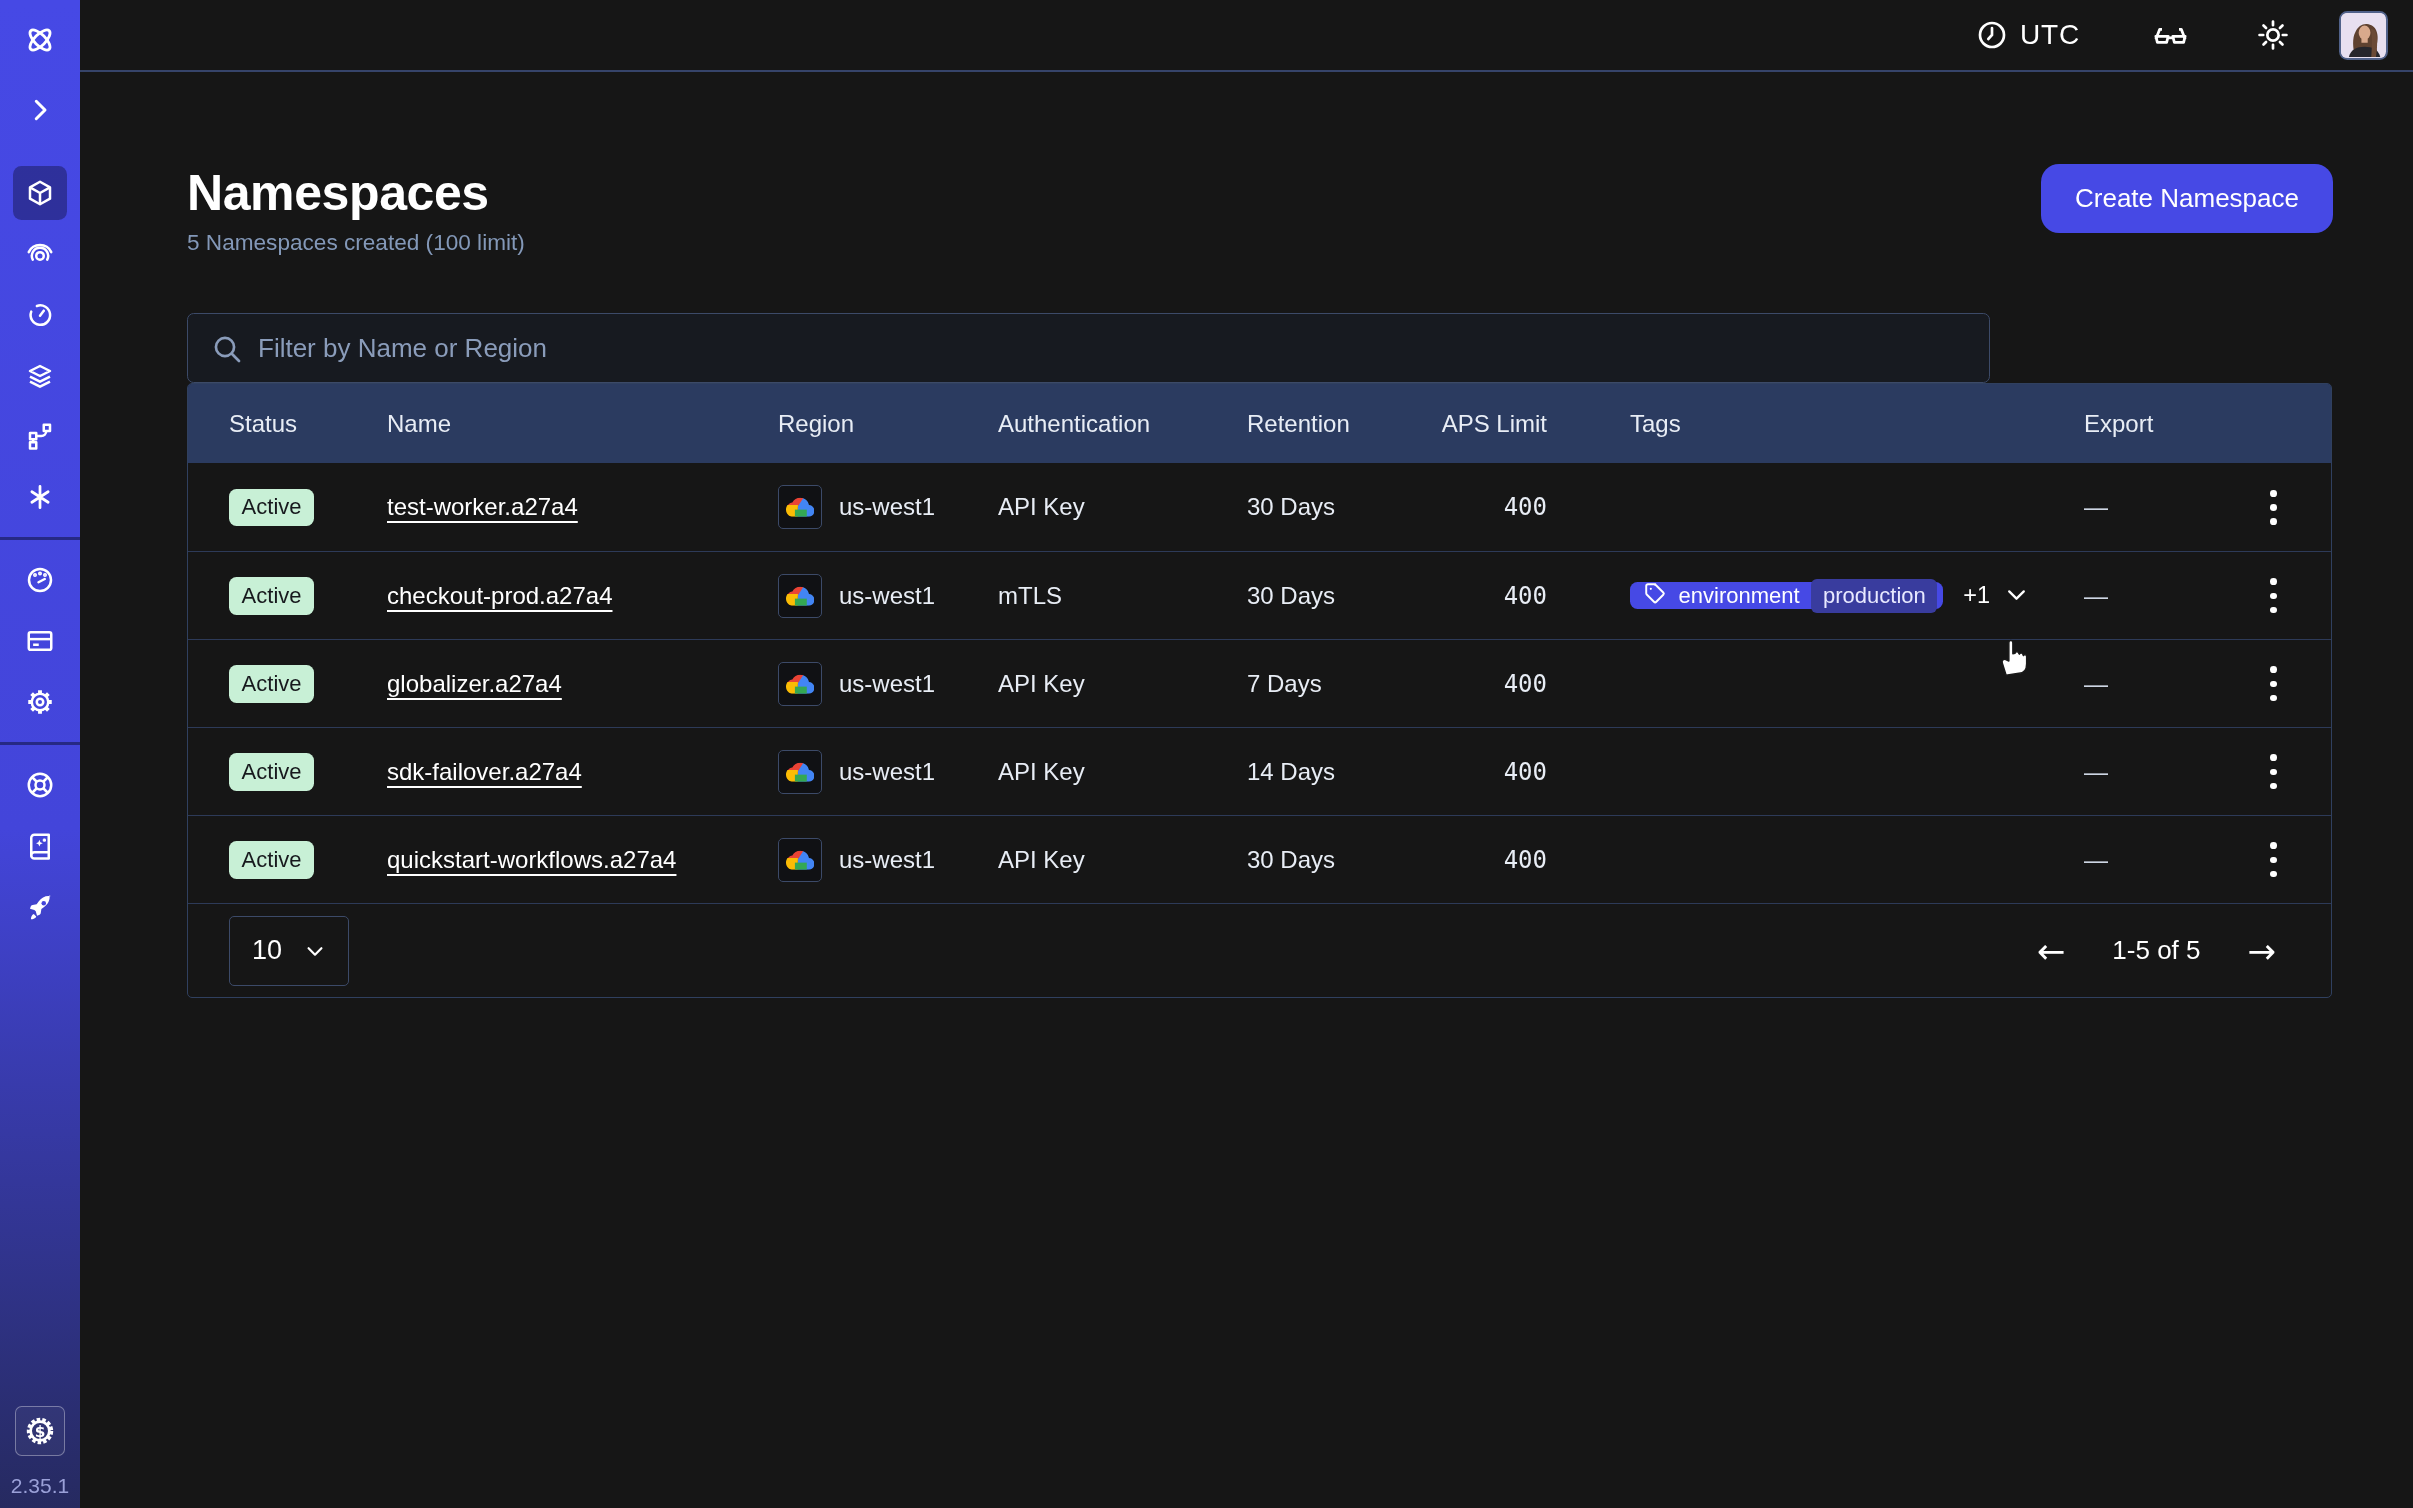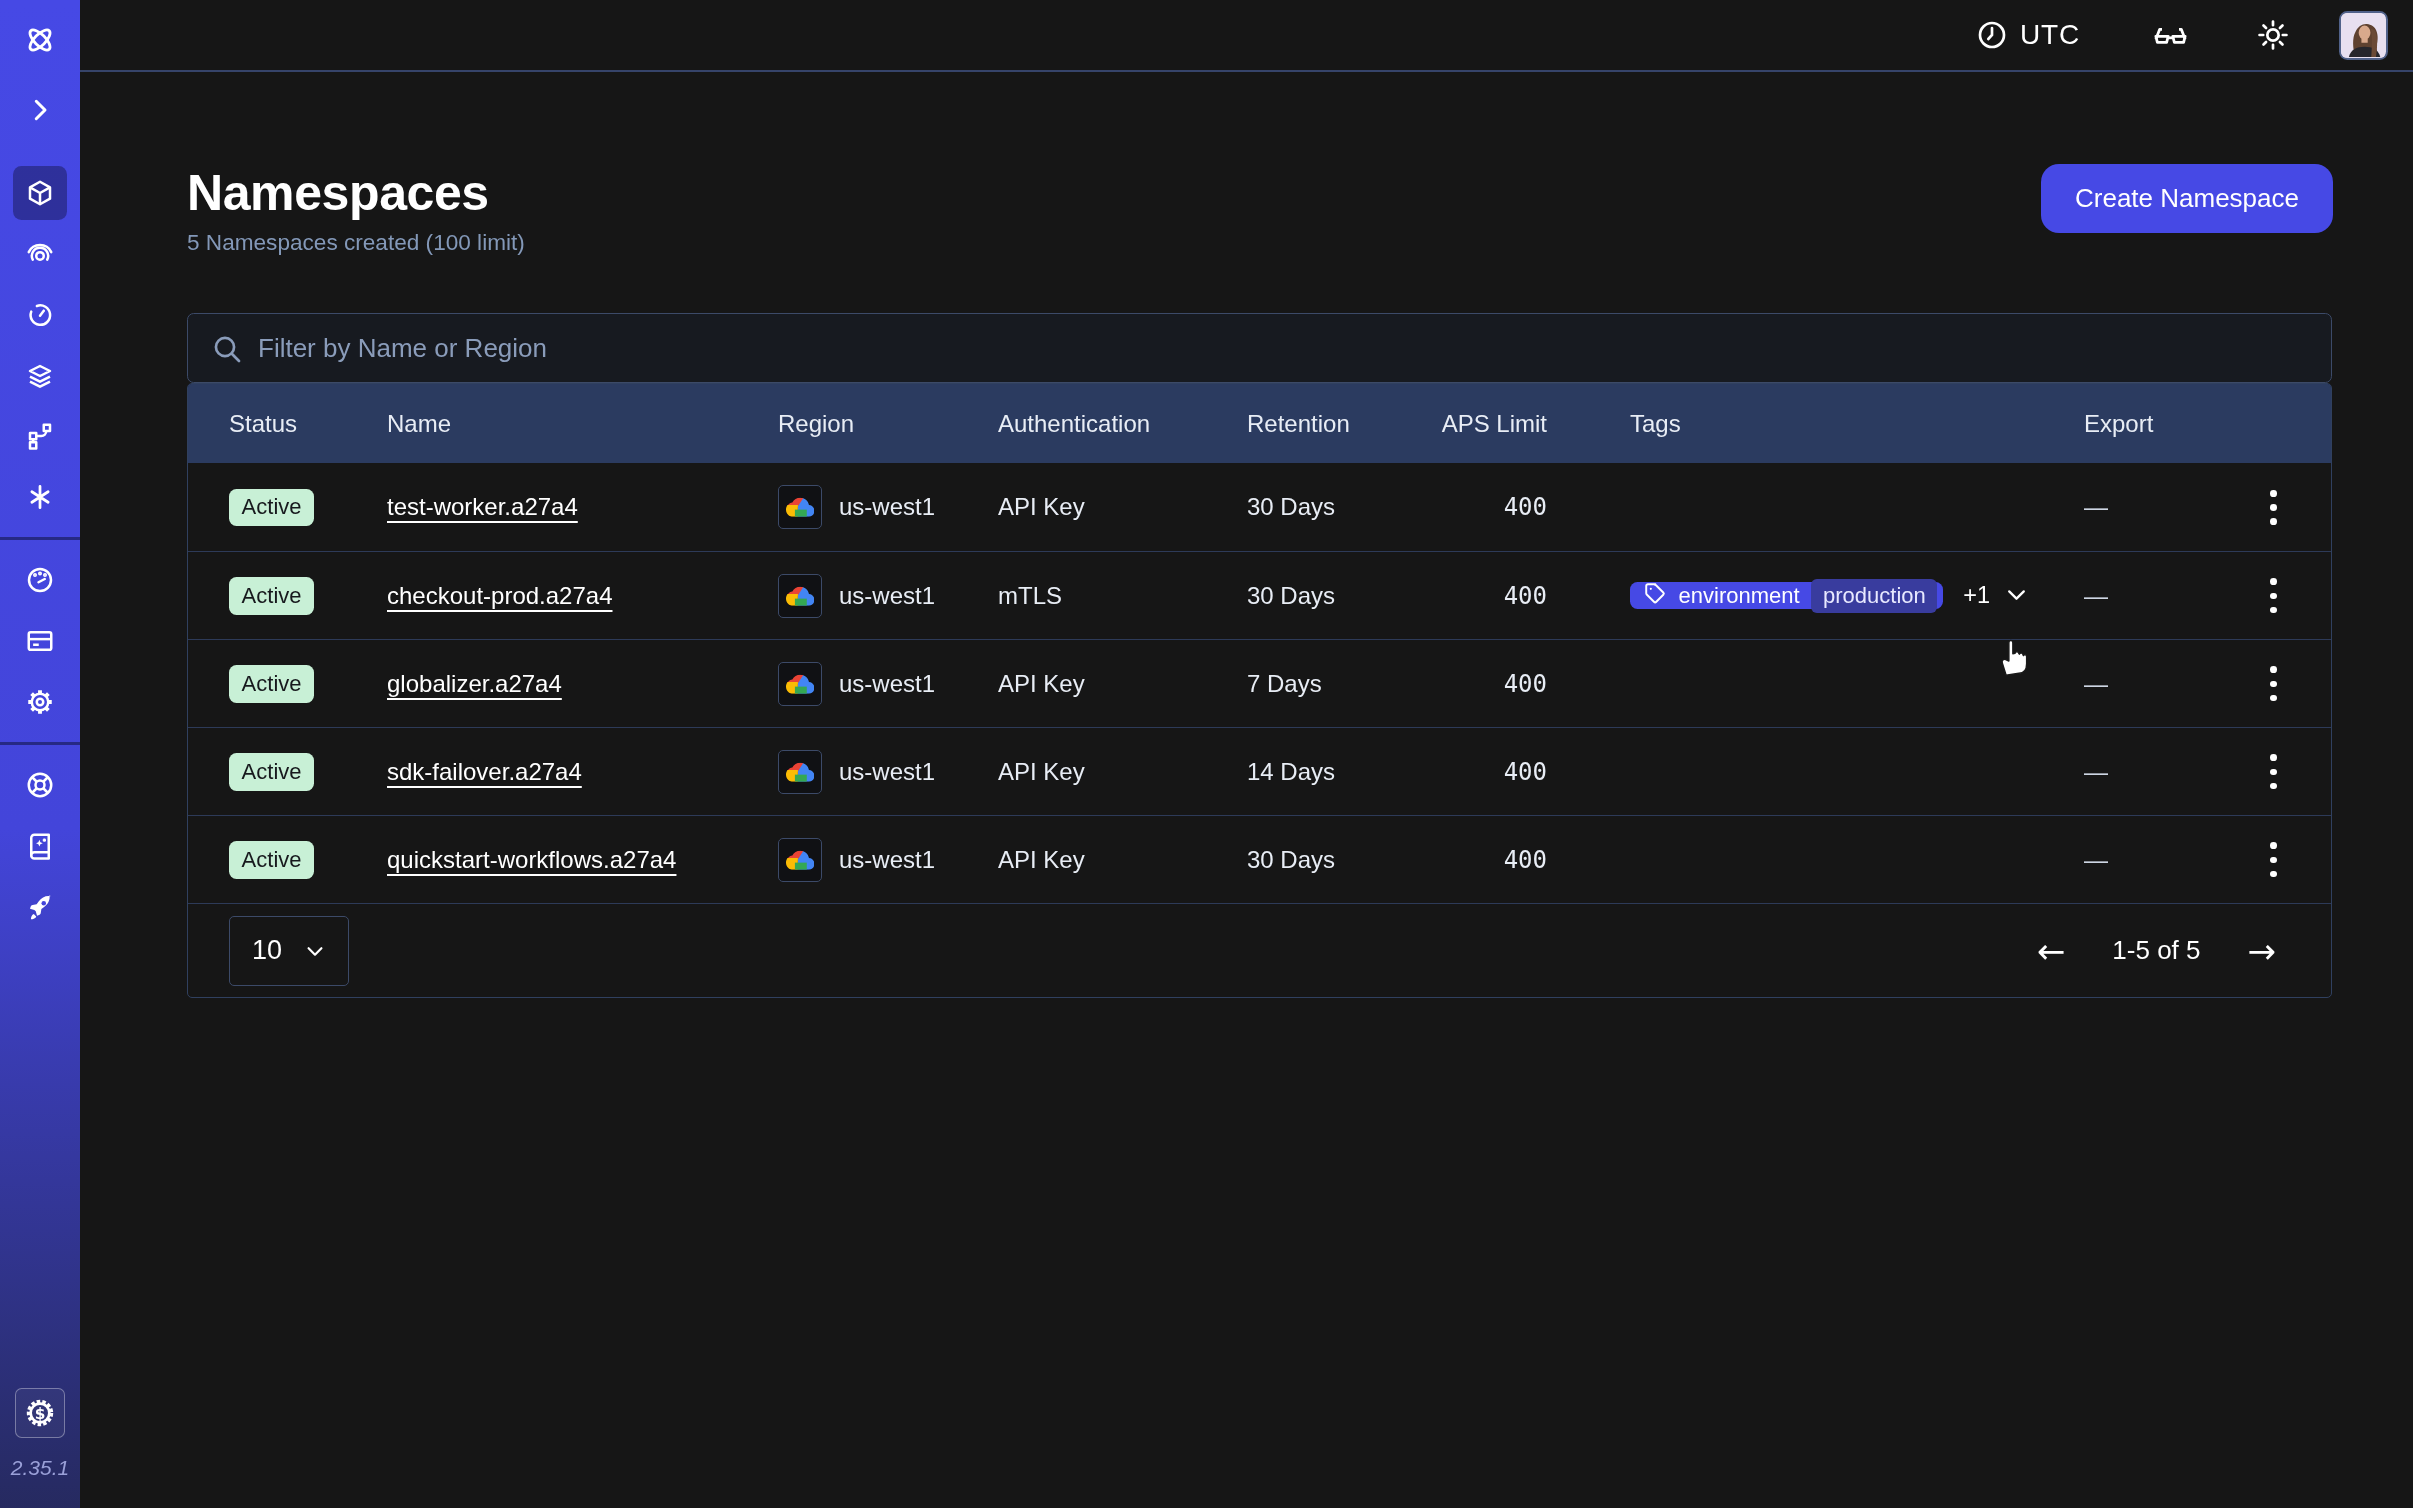--- a/index.html
+++ b/index.html
@@ -16,21 +16,21 @@
   .sb-logo { height:80px; display:flex; align-items:center; justify-content:center; width:100%; }
   .sb-item { width:54px; height:54px; margin:3.4px 0; border-radius:8.4px;
     display:flex; align-items:center; justify-content:center; cursor:pointer; }
   .sb-item.active { background:rgba(10,10,40,0.38); }
   .sb-item svg { width:30px; height:30px; }
   .sb-divider { width:80px; height:2.5px; background:rgba(15,18,60,0.55); margin:10px 0; }
   .sb-spacer { flex:1; }
   .sb-badge-btn { width:50px; height:50px; border:1.7px solid rgba(255,255,255,0.35);
     border-radius:6.7px; display:flex; align-items:center; justify-content:center;
     margin-bottom:18.4px; cursor:pointer; background:rgba(255,255,255,0.04); }
-  .sb-version { font-size:21px; color:#9aa0d8; margin-bottom:28px;font-style:italic; }
+  .sb-version { font-size:21px; color:#9aa0d8; margin-bottom:10px; }
 
   
   .main { flex:1; display:flex; flex-direction:column; }
   .topbar { height:72px; display:flex; align-items:center; justify-content:flex-end;
     gap:0; padding-right:25px; border-bottom:2.5px solid #36446a; background:#161616; }
   .tb-clock { display:flex; align-items:center; gap:11.7px; margin-right:72px; cursor:pointer; }
   .tb-clock .tz { font-size:28px; letter-spacing:0.8px; color:#fff; }
   .tb-icon-btn { background:none; border:none; cursor:pointer; display:flex;
     align-items:center; justify-content:center; padding:0; }
   .tb-glasses { margin-right:67px; }
@@ -42,21 +42,21 @@
 
   .page-head { margin-top:92px; display:flex; justify-content:space-between; align-items:flex-start; }
   .page-title { font-size:50px; font-weight:700; letter-spacing:-0.4px; color:#fff; }
   .page-subtitle { margin-top:8.4px; font-size:22.6px; color:#8398b8; }
   .create-btn { background:#4649e5; color:#fff; border:none; border-radius:18px;
     font-size:26px; font-weight:500; padding:0 34px; height:69px; cursor:pointer;
     font-family:inherit; }
 
   
   .filter-wrap { margin-top:57px; position:relative; }
-  .filter-input { width:2145px; height:70px; background:#171a20; border:1.7px solid #3c4a68;
+  .filter-input { width:1803px; height:70px; background:#171a20; border:1.7px solid #3c4a68;
     border-radius:6.7px; color:#cdd6e4; font-size:26px; padding:0 25px 0 70px;
     font-family:inherit; outline:none; }
   .filter-input::placeholder { color:#8a9cba; }
   .filter-icon { position:absolute; left:23.5px; top:20px; }
 
   
   .table { width:2145px; border:1.7px solid #30405f; border-radius:5px; }
   .grid { display:grid;
     grid-template-columns:199px 391px 220px 249px 194px 189px 454px 129px 121px;
     align-items:center; }

